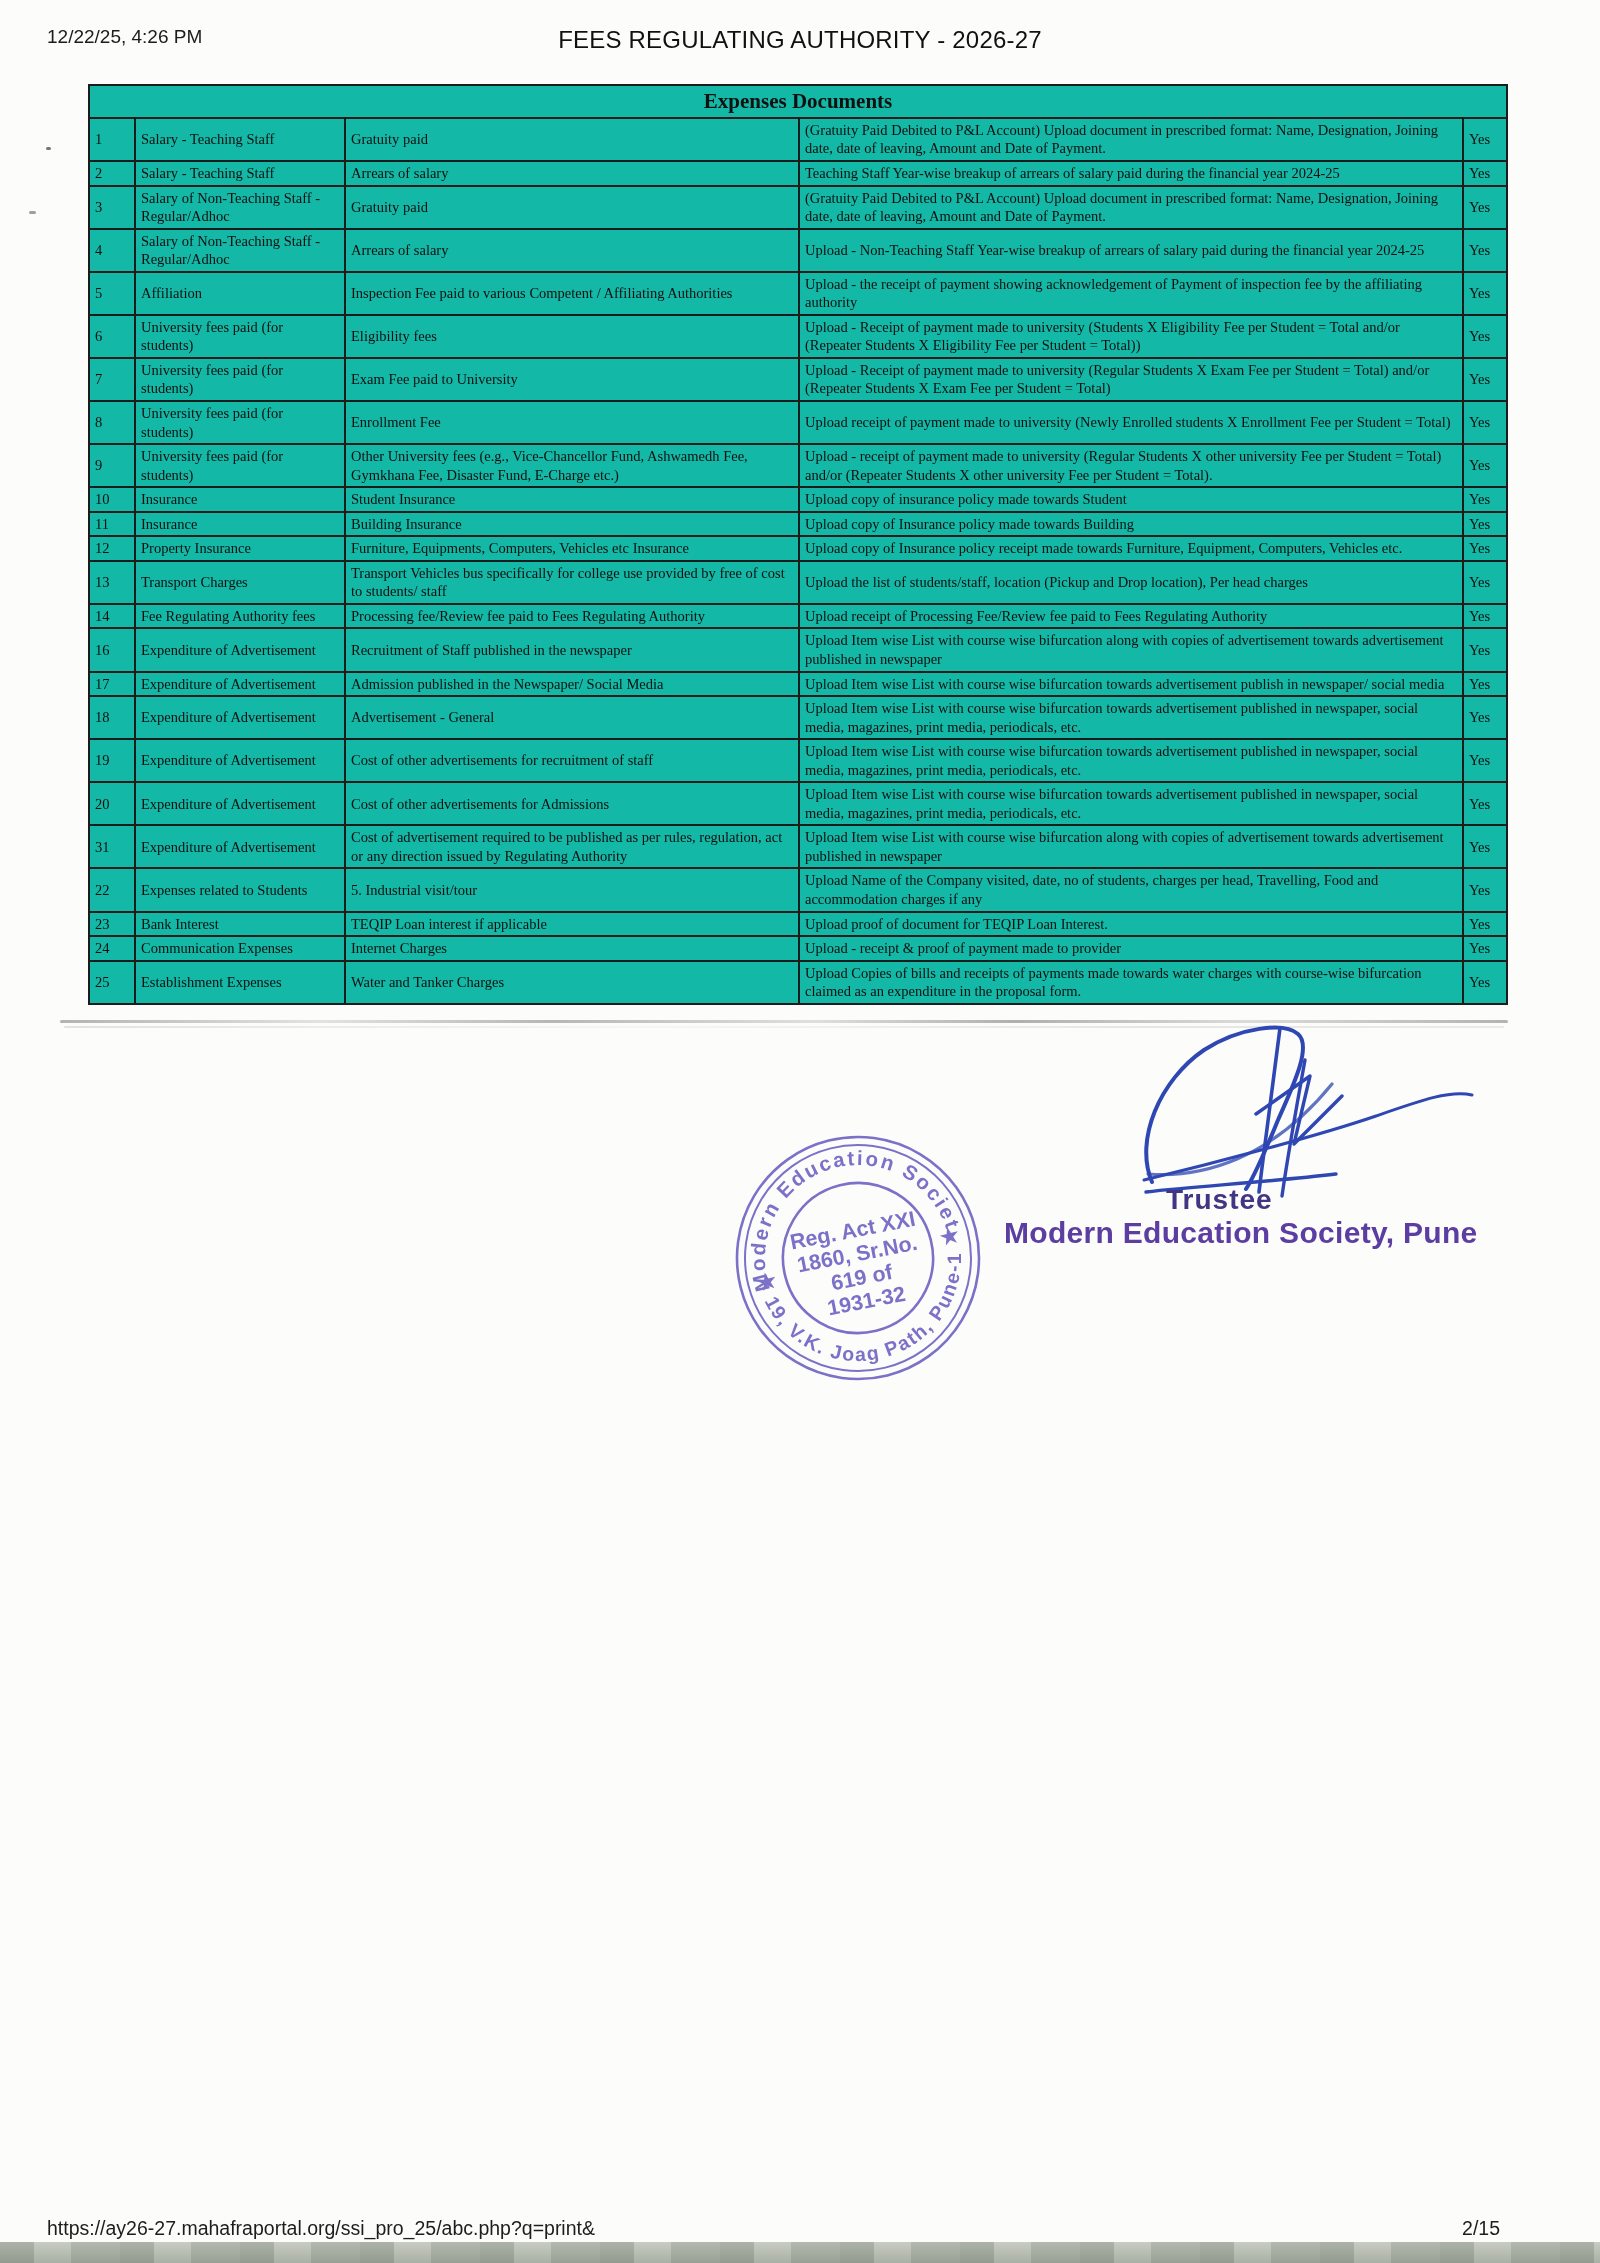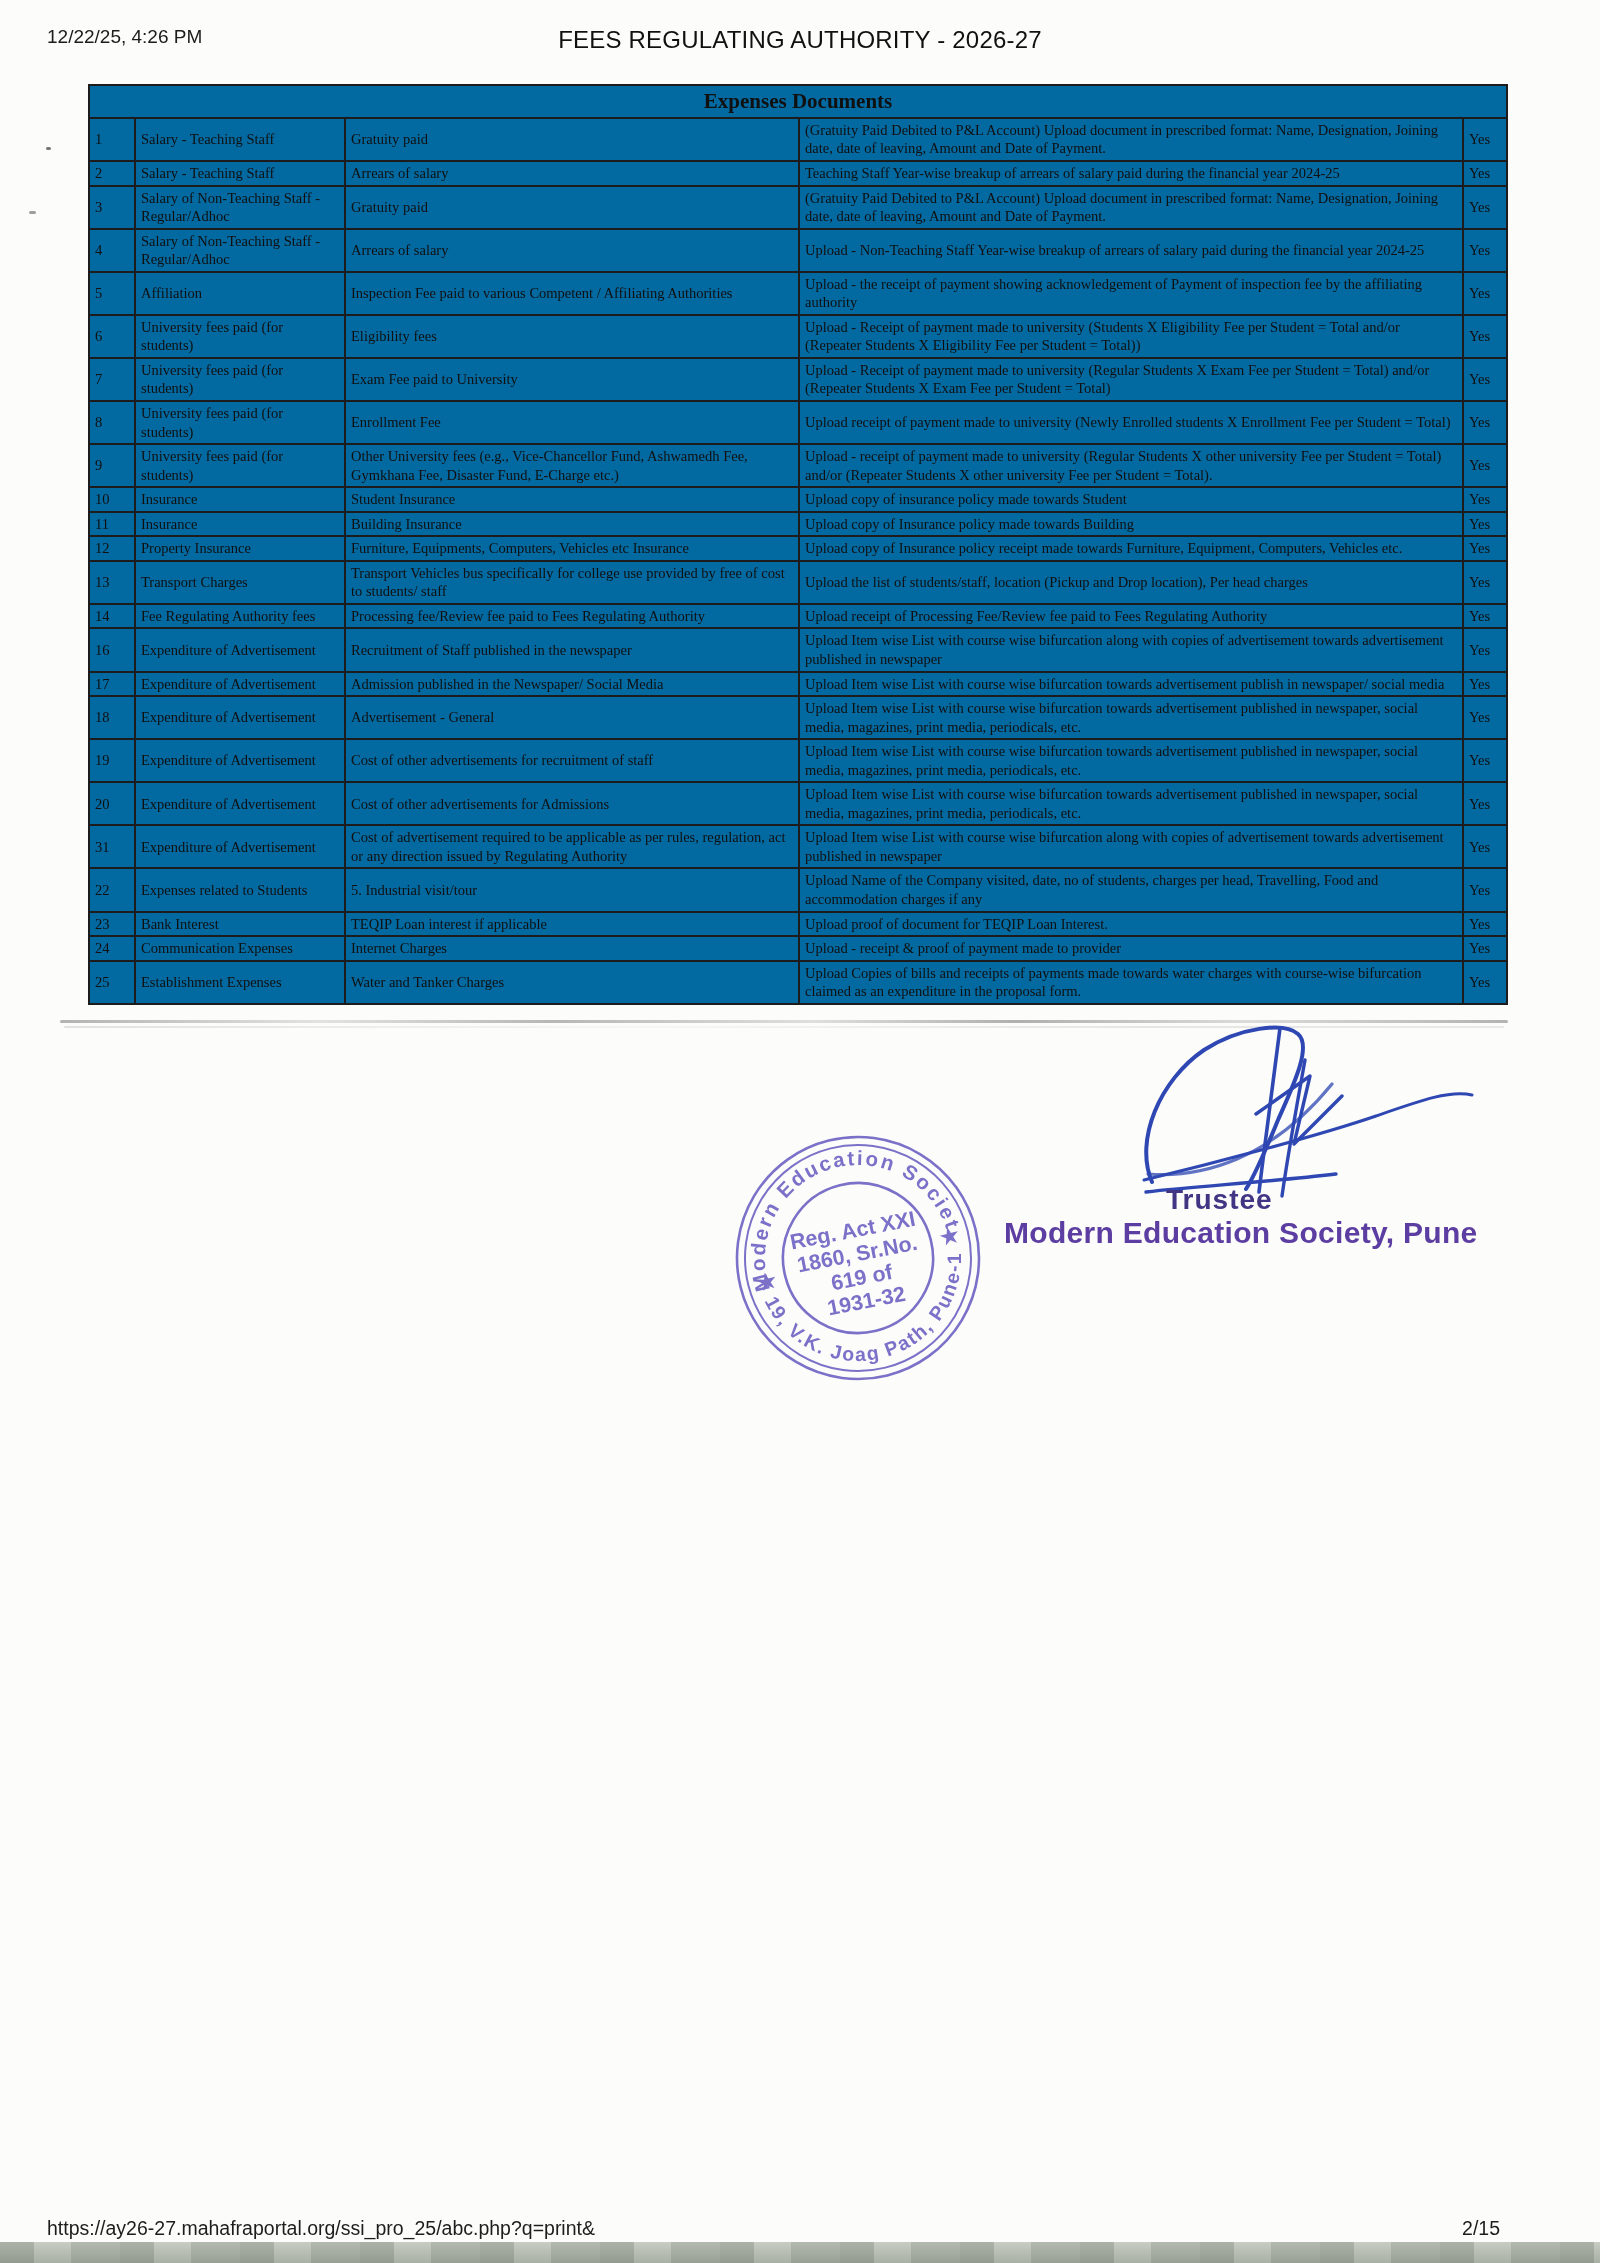--- a/index.html
+++ b/index.html
@@ -12,21 +12,21 @@
   
   .print-header{position:absolute;top:26px;left:0;width:1484px;height:30px;}
   .print-datetime{position:absolute;left:47px;top:0;font-size:19px;color:#1c1c1c;}
   .page-title{position:absolute;left:0;top:0;width:1600px;text-align:center;font-size:24px;color:#111;letter-spacing:0.2px;}
 
   
   .tbl-wrap{position:absolute;left:88px;top:84px;width:1418px;}
   table.expenses{
     width:100%;border-collapse:collapse;table-layout:fixed;
     font-family:"Liberation Serif",serif;font-size:14.5px;color:#101010;
-    background:#0369a1;
+    background:#14b8a6;
     border:2.5px solid #161616;
   }
   table.expenses th, table.expenses td{
     border:2px solid #1c1c1c;
     padding:2px 5px;vertical-align:middle;line-height:1.28;
     overflow:hidden;
   }
   th.tbl-title{font-size:21px;font-weight:bold;text-align:center;padding:4px 2px;border-bottom:2.5px solid #161616;}
   tr.cols th{font-weight:bold;text-align:center;font-size:15px;padding:3px 2px;line-height:1.15;}
   col.c-sr{width:46px;} col.c-main{width:210px;} col.c-sub{width:454px;} col.c-part{width:664px;} col.c-status{width:44px;}
@@ -216,21 +216,21 @@
           <tr data-name="table-row">
             <td class="sr-cell" data-name="sr-cell">20</td>
             <td class="main-head-cell" data-name="main-head-cell">Expenditure of Advertisement</td>
             <td class="sub-head-cell" data-name="sub-head-cell">Cost of other advertisements for Admissions</td>
             <td class="particulars-cell" data-name="particulars-cell">Upload Item wise List with course wise bifurcation towards advertisement published in newspaper, social media, magazines, print media, periodicals, etc.</td>
             <td class="status-cell" data-name="status-cell">Yes</td>
           </tr>
           <tr data-name="table-row">
             <td class="sr-cell" data-name="sr-cell">31</td>
             <td class="main-head-cell" data-name="main-head-cell">Expenditure of Advertisement</td>
-            <td class="sub-head-cell" data-name="sub-head-cell">Cost of advertisement required to be applicable as per rules, regulation, act or any direction issued by Regulating Authority</td>
+            <td class="sub-head-cell" data-name="sub-head-cell">Cost of advertisement required to be published as per rules, regulation, act or any direction issued by Regulating Authority</td>
             <td class="particulars-cell" data-name="particulars-cell">Upload Item wise List with course wise bifurcation along with copies of advertisement towards advertisement published in newspaper</td>
             <td class="status-cell" data-name="status-cell">Yes</td>
           </tr>
           <tr data-name="table-row">
             <td class="sr-cell" data-name="sr-cell">22</td>
             <td class="main-head-cell" data-name="main-head-cell">Expenses related to Students</td>
             <td class="sub-head-cell" data-name="sub-head-cell">5. Industrial visit/tour</td>
             <td class="particulars-cell" data-name="particulars-cell">Upload Name of the Company visited, date, no of students, charges per head, Travelling, Food and accommodation charges if any</td>
             <td class="status-cell" data-name="status-cell">Yes</td>
           </tr>

